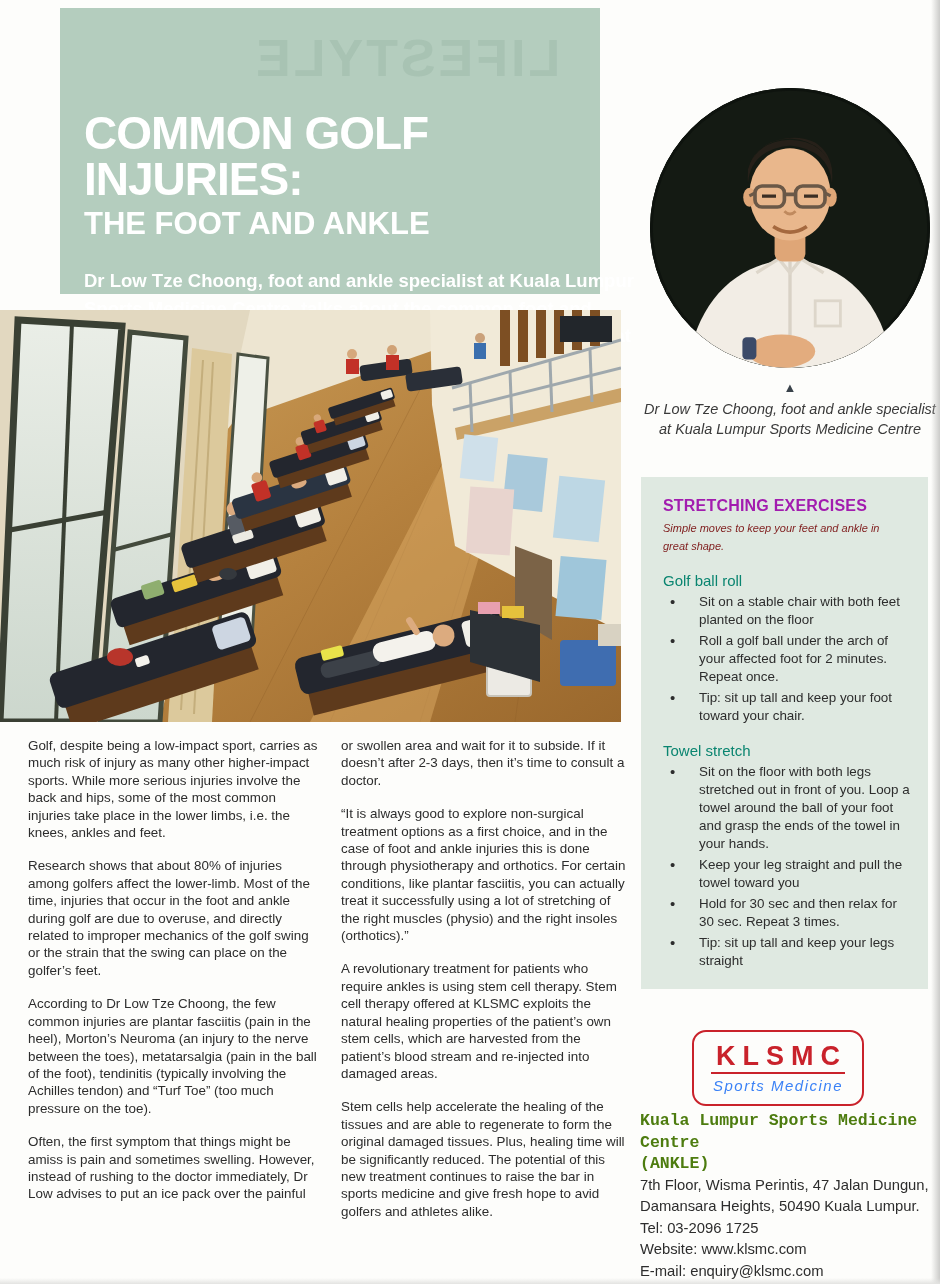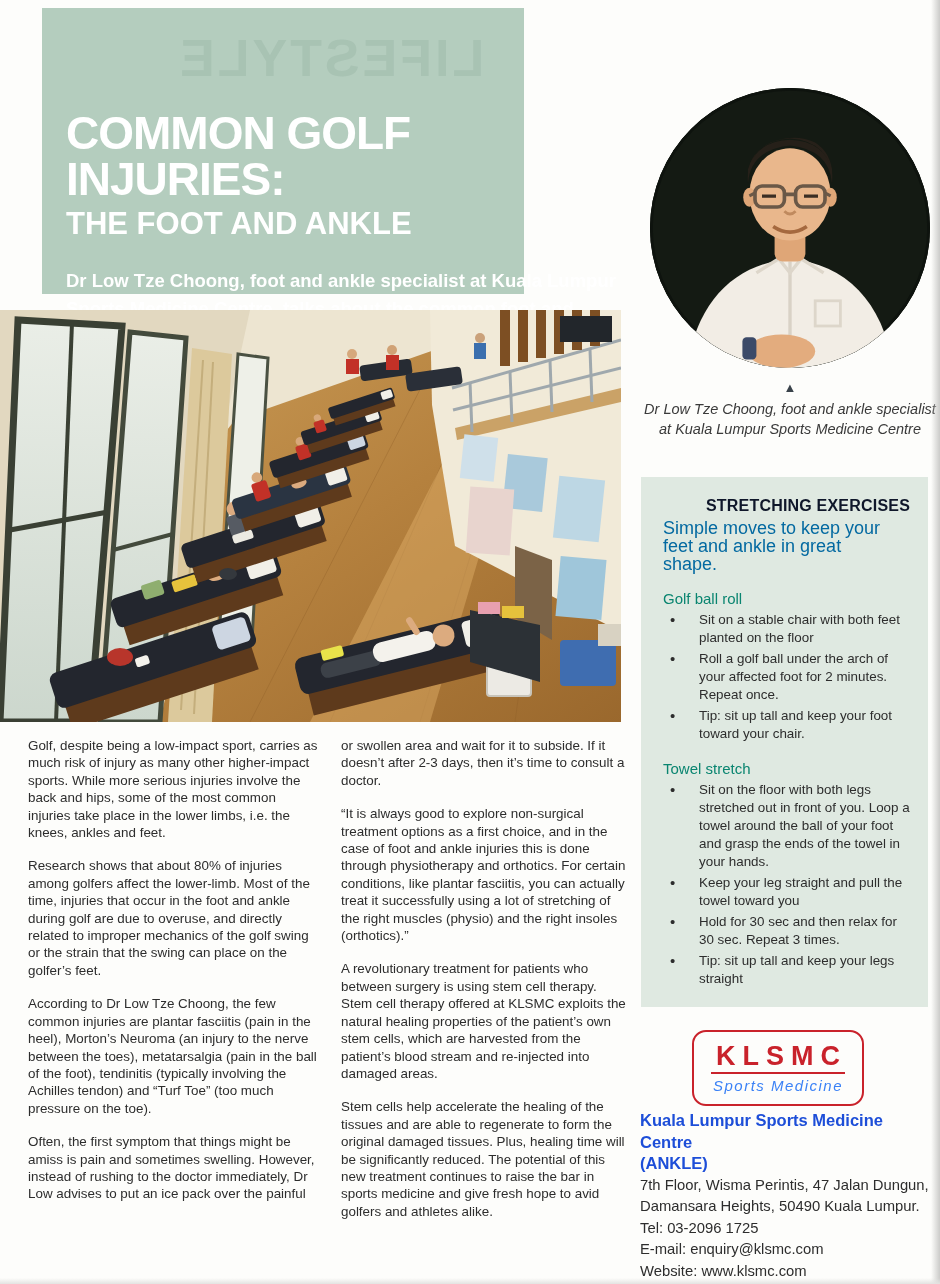--- a/index.html
+++ b/index.html
@@ -7,21 +7,21 @@
     width:940px;height:1284px;position:relative;overflow:hidden;
     background:#fdfdfb;font-family:"Liberation Sans",sans-serif;color:#2d2d2d;
   }
   
   .edge-right{position:absolute;top:0;right:0;width:9px;height:100%;
     background:linear-gradient(to left,#cbcbc9,rgba(255,255,255,0));}
   .edge-bottom{position:absolute;bottom:0;left:0;width:100%;height:6px;
     background:linear-gradient(to top,#e3e3e1,rgba(255,255,255,0));}
 
   
-  .header-block{position:absolute;left:42px;top:8px;width:482px;height:286px;
+  .header-block{position:absolute;left:60px;top:8px;width:540px;height:286px;
     background:#b4cdbe;box-sizing:border-box;padding:102px 24px 0 24px;}
   .bleed-through{position:absolute;top:20px;right:40px;font-size:52px;font-weight:bold;
     color:rgba(70,105,85,0.10);transform:scaleX(-1);letter-spacing:3px;pointer-events:none;}
   .header-title1{font-size:46px;font-weight:bold;color:#ffffff;letter-spacing:-1px;line-height:1.0;}
   .header-title2{font-size:31px;font-weight:bold;color:#ffffff;letter-spacing:0;line-height:1.1;margin-top:5px;}
   .header-sub{font-size:18.5px;font-weight:bold;color:#ffffff;line-height:27.5px;margin-top:26px;width:556px;}
 
   
   .portrait-circle{position:absolute;left:650px;top:88px;width:280px;height:280px;
     border-radius:50%;overflow:hidden;background:#141a13;}
@@ -36,38 +36,38 @@
 
   
   .col{position:absolute;top:737px;font-size:13.4px;line-height:17.4px;color:#2d2d2d;}
   .col1{left:28px;width:290px;}
   .col2{left:341px;width:288px;}
   .col p{margin:0 0 16px 0;}
 
   
   .sidebar-box{position:absolute;left:641px;top:477px;width:287px;min-height:501px;
     background:#dfe9e1;box-sizing:border-box;padding:20px 18px 16px 22px;}
-  .sb-title{color:#0f172a;font-weight:bold;font-size:16px;letter-spacing:0.2px;text-align:right;}
-  .sb-intro{font-size:18px;line-height:18px;margin-top:4px;color:#0369a1;width:230px;}
+  .sb-title{color:#a21caf;font-weight:bold;font-size:16px;letter-spacing:0.2px;}
+  .sb-intro{font-size:11px;line-height:18px;margin-top:4px;color:#7f1d1d;width:230px;font-style:italic;}
   .sb-heading{color:#0a8570;font-weight:normal;font-size:15px;margin-top:17px;margin-bottom:4px;}
   .sb-list{list-style:none;margin:0;padding:0;}
   .sb-list li{position:relative;padding-left:36px;font-size:13.4px;line-height:18px;margin-bottom:3px;}
   .sb-list li::before{content:"\2022";position:absolute;left:7px;top:0;font-size:15px;}
 
   
   .logo-box{position:absolute;left:692px;top:1030px;width:172px;height:76px;
     border:2.5px solid #c9222b;border-radius:14px;box-sizing:border-box;
     display:flex;flex-direction:column;align-items:center;justify-content:center;}
   .logo-name{color:#c9222b;font-size:27px;font-weight:bold;letter-spacing:7px;line-height:28px;text-indent:7px;}
   .logo-rule{width:134px;height:2px;background:#c9222b;margin:2px 0 3px 0;}
   .logo-tagline{color:#3b82f6;font-style:italic;font-size:15px;letter-spacing:1.5px;}
 
   
   .contact{position:absolute;left:640px;top:1110px;width:296px;}
-  .contact-name{font-size:16.5px;font-weight:bold;line-height:21.5px;color:#1d4ed8;}
+  .contact-name{font-size:16.5px;font-weight:bold;line-height:21.5px;color:#4d7c0f;font-family:Liberation Mono, monospace;}
   .contact-line{font-size:14.8px;line-height:21.5px;color:#2d2d2d;}
   .contact-line:first-of-type{margin-top:2px;}
 </style>
 </head>
 <body>
 
 <div class="header-block">
   <div class="bleed-through">LIFESTYLE</div>
   <div class="header-title1">COMMON GOLF INJURIES:</div>
   <div class="header-title2">THE FOOT AND ANKLE</div>
@@ -264,21 +264,21 @@
 
 <div class="col col1">
   <p>Golf, despite being a low-impact sport, carries as much risk of injury as many other higher-impact sports. While more serious injuries involve the back and hips, some of the most common injuries take place in the lower limbs, i.e. the knees, ankles and feet.</p>
   <p>Research shows that about 80% of injuries among golfers affect the lower-limb. Most of the time, injuries that occur in the foot and ankle during golf are due to overuse, and directly related to improper mechanics of the golf swing or the strain that the swing can place on the golfer’s feet.</p>
   <p>According to Dr Low Tze Choong, the few common injuries are plantar fasciitis (pain in the heel), Morton’s Neuroma (an injury to the nerve between the toes), metatarsalgia (pain in the ball of the foot), tendinitis (typically involving the Achilles tendon) and “Turf Toe” (too much pressure on the toe).</p>
   <p>Often, the first symptom that things might be amiss is pain and sometimes swelling. However, instead of rushing to the doctor immediately, Dr Low advises to put an ice pack over the painful</p>
 </div>
 <div class="col col2">
   <p>or swollen area and wait for it to subside. If it doesn’t after 2-3 days, then it’s time to consult a doctor.</p>
   <p>“It is always good to explore non-surgical treatment options as a first choice, and in the case of foot and ankle injuries this is done through physiotherapy and orthotics. For certain conditions, like plantar fasciitis, you can actually treat it successfully using a lot of stretching of the right muscles (physio) and the right insoles (orthotics).”</p>
-  <p>A revolutionary treatment for patients who between surgery is using stem cell therapy. Stem cell therapy offered at KLSMC exploits the natural healing properties of the patient’s own stem cells, which are harvested from the patient’s blood stream and re-injected into damaged areas.</p>
+  <p>A revolutionary treatment for patients who require ankles is using stem cell therapy. Stem cell therapy offered at KLSMC exploits the natural healing properties of the patient’s own stem cells, which are harvested from the patient’s blood stream and re-injected into damaged areas.</p>
   <p>Stem cells help accelerate the healing of the tissues and are able to regenerate to form the original damaged tissues. Plus, healing time will be significantly reduced. The potential of this new treatment continues to raise the bar in sports medicine and give fresh hope to avid golfers and athletes alike.</p>
 </div>
 
 <div class="sidebar-box">
   <div class="sb-title">STRETCHING EXERCISES</div>
   <div class="sb-intro">Simple moves to keep your feet and ankle in great shape.</div>
 
   <div class="sb-heading">Golf ball roll</div>
   <ul class="sb-list">
     <li>Sit on a stable chair with both feet planted on the floor</li>
@@ -300,18 +300,18 @@
   <div class="logo-rule"></div>
   <div class="logo-tagline">Sports Medicine</div>
 </div>
 
 <div class="contact">
   <div class="contact-name">Kuala Lumpur Sports Medicine Centre</div>
   <div class="contact-name">(ANKLE)</div>
   <div class="contact-line">7th Floor, Wisma Perintis, 47 Jalan Dungun,</div>
   <div class="contact-line">Damansara Heights, 50490 Kuala Lumpur.</div>
   <div class="contact-line">Tel: 03-2096 1725</div>
+  <div class="contact-line">Website: www.klsmc.com</div>
   <div class="contact-line">E-mail: enquiry@klsmc.com</div>
-  <div class="contact-line">Website: www.klsmc.com</div>
 </div>
 
 <div class="edge-right"></div>
 <div class="edge-bottom"></div>
 
 </body></html>

